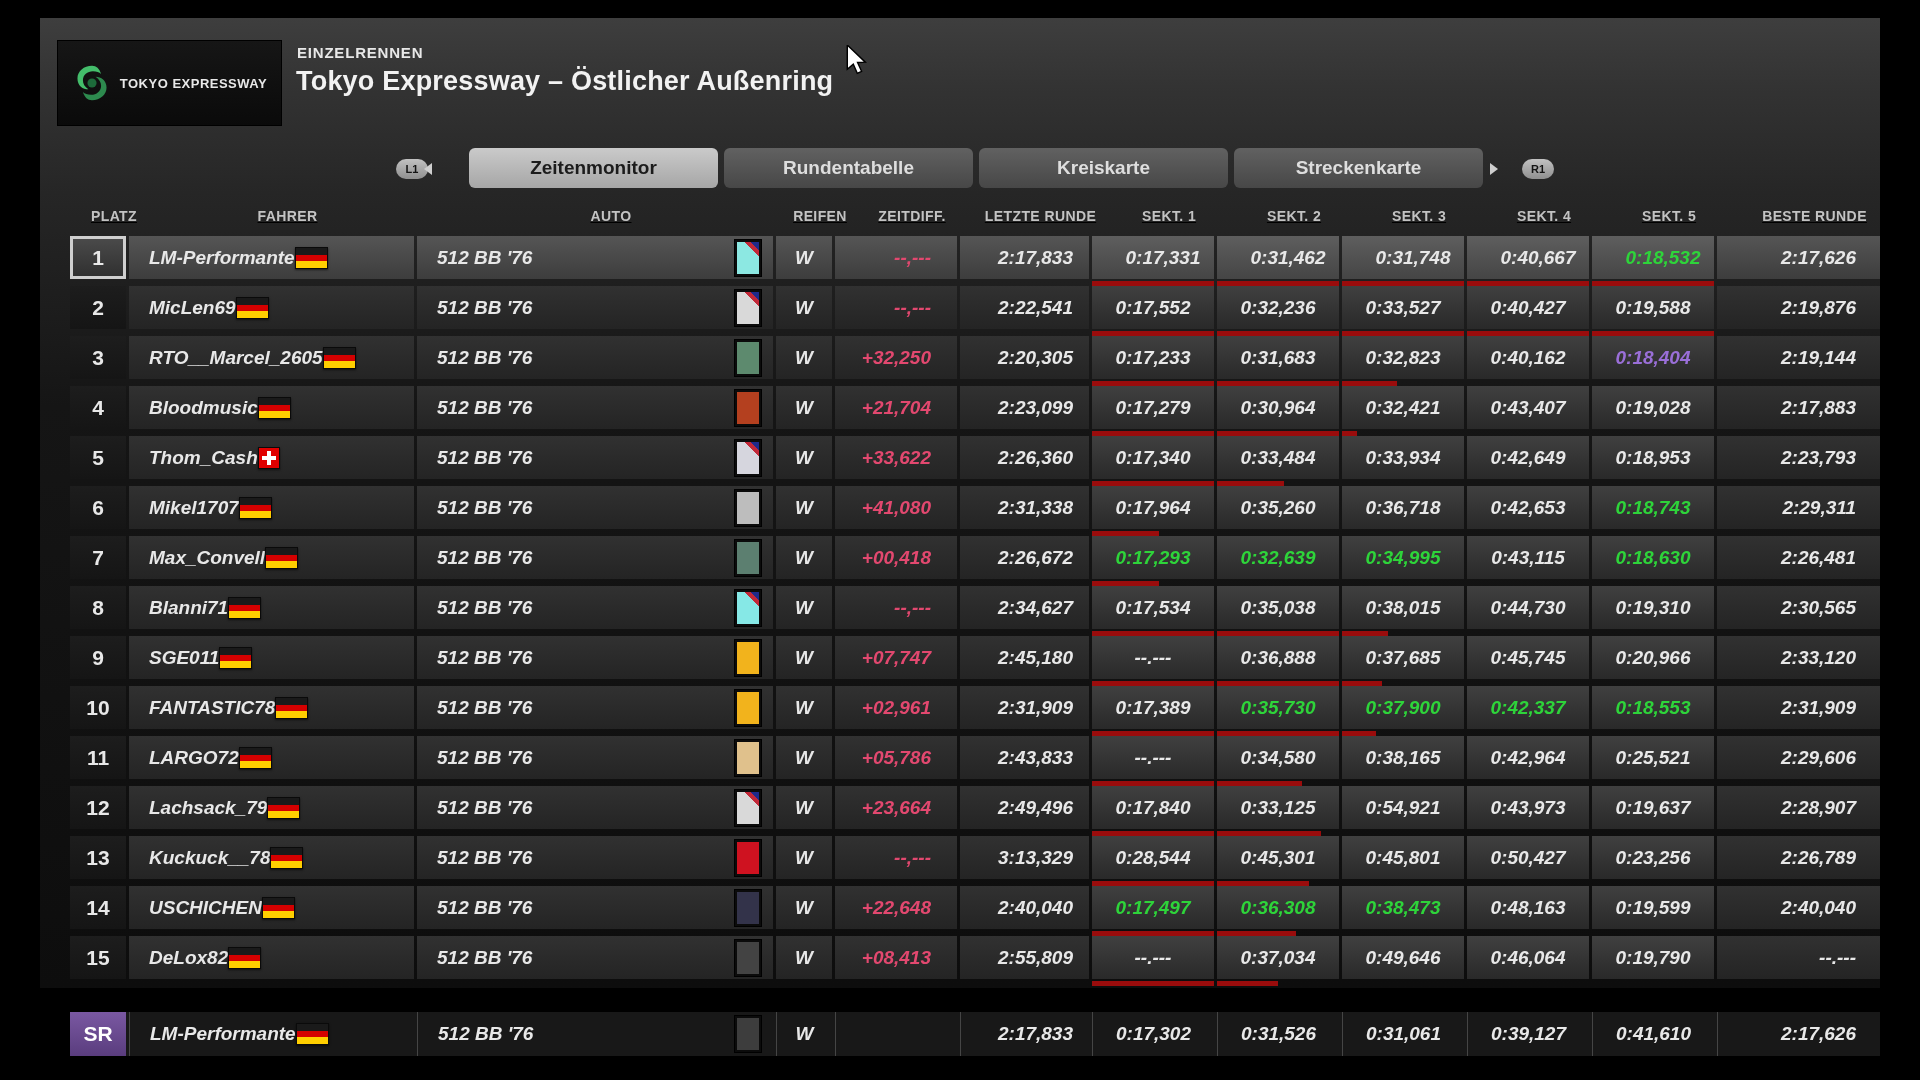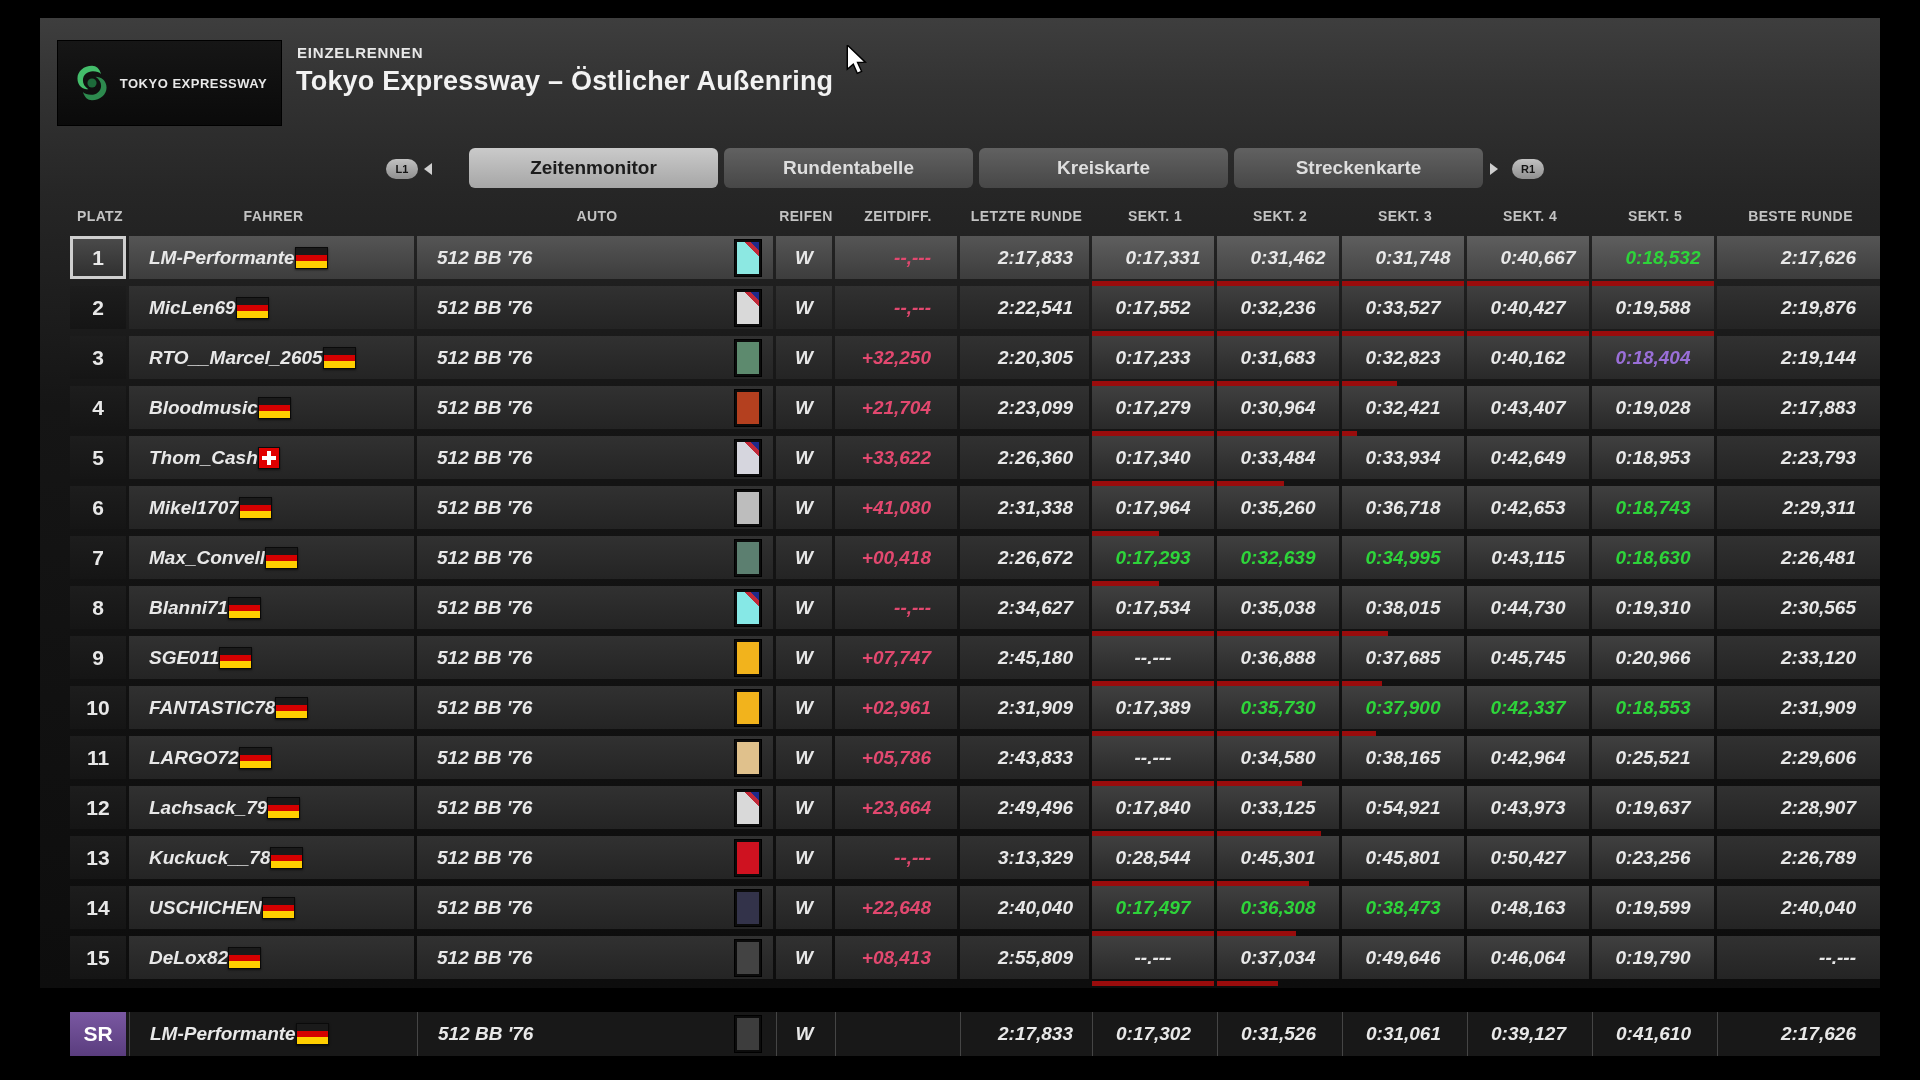--- a/index.html
+++ b/index.html
@@ -17,37 +17,37 @@
               display:flex; align-items:center; justify-content:center; gap:8px; }
   .logo-text { color:#e8e8e8; font-size:13px; font-weight:600; letter-spacing:.5px; }
   .event-type { position:absolute; left:297px; top:44px; color:#e8e8e8; font-size:15px;
                 font-weight:700; letter-spacing:.8px; }
   .track-title { position:absolute; left:296px; top:66px; color:#f2f2f2; font-size:27px;
                  font-weight:700; letter-spacing:.2px; }
 
   
   .shoulder { position:absolute; top:159px; width:32px; height:20px; border-radius:10px;
               background:linear-gradient(#c2c2c2,#8f8f8f); color:#141414; font-size:11px;
-              font-weight:700; display:flex; align-items:center; justify-content:center; }
+              font-weight:700; display:flex; align-items:center; justify-content:center;margin-left:10px; }
   #l1 { left:386px; } #r1 { left:1512px; }
   .chev { position:absolute; top:163px; width:0; height:0; border-top:6px solid transparent;
           border-bottom:6px solid transparent; }
   .chev-left  { left:424px; border-right:8px solid #cfcfcf; }
   .chev-right { left:1490px; border-left:8px solid #cfcfcf; }
   .tab-list { position:absolute; left:453px; top:148px; display:flex; gap:6px; }
   .tab { width:249px; height:40px; border-radius:6px; display:flex; align-items:center;
          justify-content:center; font-size:19px; font-weight:700; color:#dedede;
          background:linear-gradient(180deg,#616161,#474747); cursor:pointer; }
   .tab.active { background:linear-gradient(180deg,#cacaca,#a6a6a6); color:#1c1c1c;margin-left:16px; }
 
   
   .grid { display:grid; column-gap:3px;
           grid-template-columns:56px 285px 356px 56px 122px 129px 122px 122px 122px 122px 122px 163px; }
-  .colheaders { position:absolute; left:72px; top:203px; width:1810px; height:26px;
-                align-items:center; }
+  .colheaders { position:absolute; left:86px; top:203px; width:1810px; height:26px;
+                align-items:center;text-decoration:underline; }
   .colh { color:#c3c3c3; font-size:14px; font-weight:600; letter-spacing:.4px;
           text-align:center; white-space:nowrap; }
 
   #rows { position:absolute; left:70px; top:236px; width:1810px; }
   .row { height:43px; margin-bottom:7px; }
   .cell { position:relative; display:flex; align-items:center; color:#e8e8e8;
           background:linear-gradient(180deg,#313131,#242424); font-size:19px;
           font-style:italic; font-weight:700; }
   .rank { justify-content:center; background:linear-gradient(180deg,#1d1d1d,#151515);
           font-style:normal; font-size:21px; }

